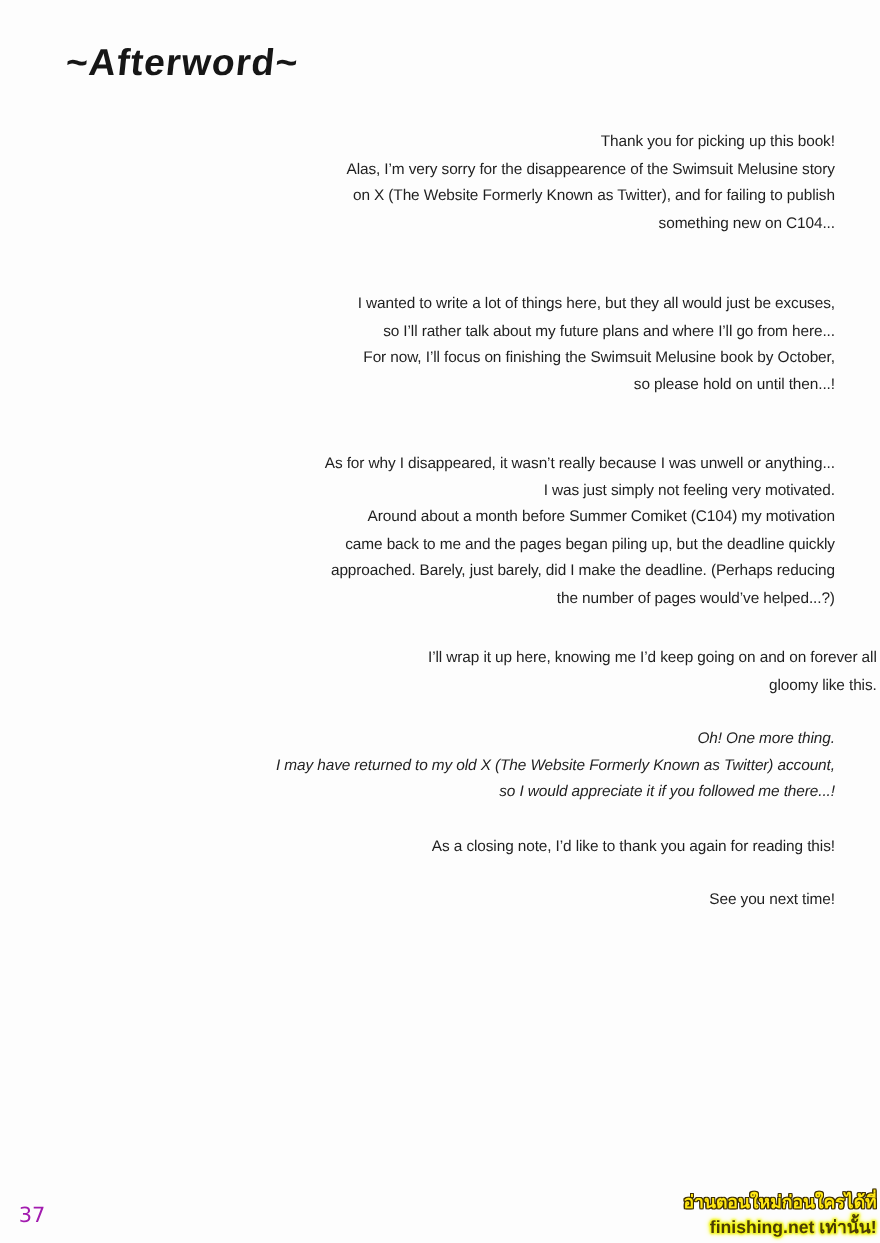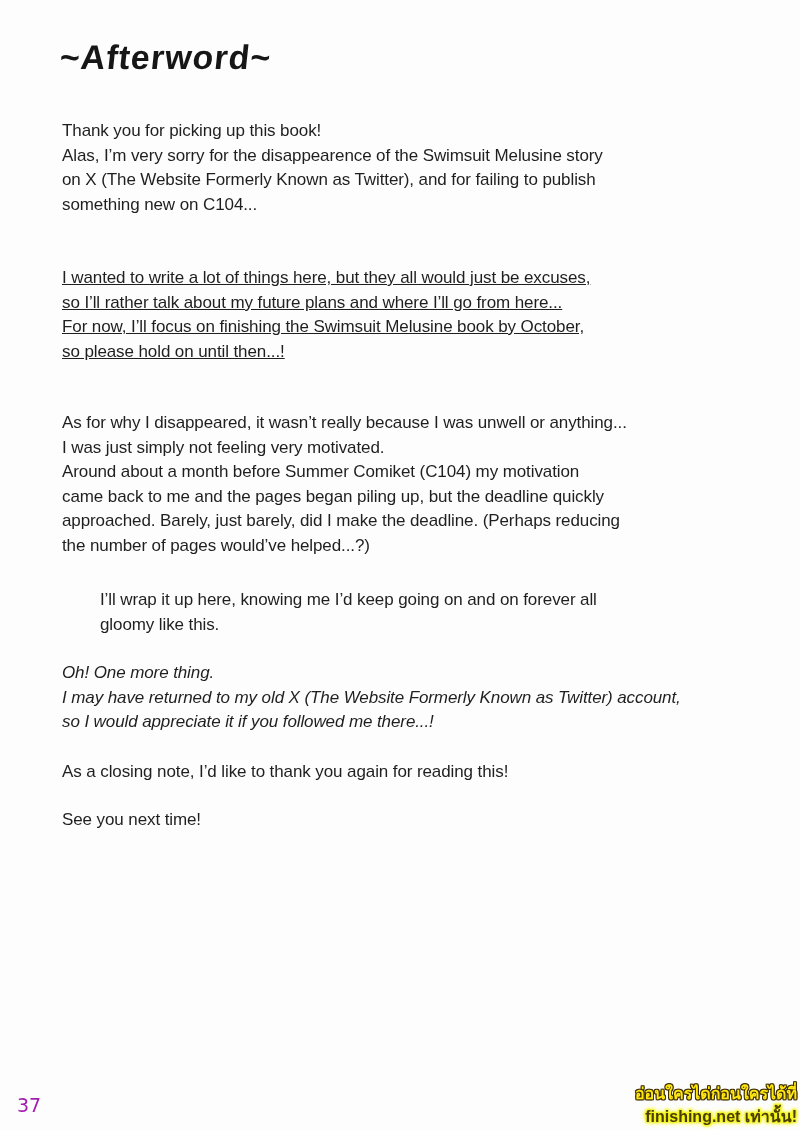--- a/index.html
+++ b/index.html
@@ -21,30 +21,31 @@
     top: 38px;
     left: 60px;
     font-size: 34px;
     font-weight: bold;
     letter-spacing: 1px;
     transform: skewX(-6deg);
     color: #161616;
   }
   .para {
     position: absolute;
-    left: 62px;
+    left: 49px;
     width: 710px;
-    font-size: 17px;
+    font-size: 14px;
     line-height: 24.5px;
     white-space: pre-line;
     letter-spacing: -0.1px;
     color: #1f1f1f;
+    text-align: right;
   }
   .p1 { top: 102px; }
-  .p2 { top: 249px; text-decoration: underline; }
+  .p2 { top: 249px; }
   .p3 { top: 394px; }
   .p4 { top: 571px; margin-left: 38px; }
   .p5 { top: 644px; font-style: italic; }
   .p6 { top: 743px; }
   .p7 { top: 791px; }
   .page-number {
     position: absolute;
     left: 17px;
     top: 1094px;
     font-family: "DejaVu Sans", sans-serif;
@@ -108,17 +109,17 @@
 I may have returned to my old X (The Website Formerly Known as Twitter) account,
 so I would appreciate it if you followed me there...!</p>
 
   <p class="para p6">As a closing note, I’d like to thank you again for reading this!</p>
 
   <p class="para p7">See you next time!</p>
 
   <div class="page-number">37</div>
 
   <div class="watermark">
-    <div class="watermark-line1">อ่อนใครได่ก่อนใครได้ที่</div>
+    <div class="watermark-line1">อ่านตอนใหม่ก่อนใครได้ที่</div>
     <div class="watermark-line2">finishing.net เท่านั้น!</div>
   </div>
 
 </div>
 
 </body></html>

